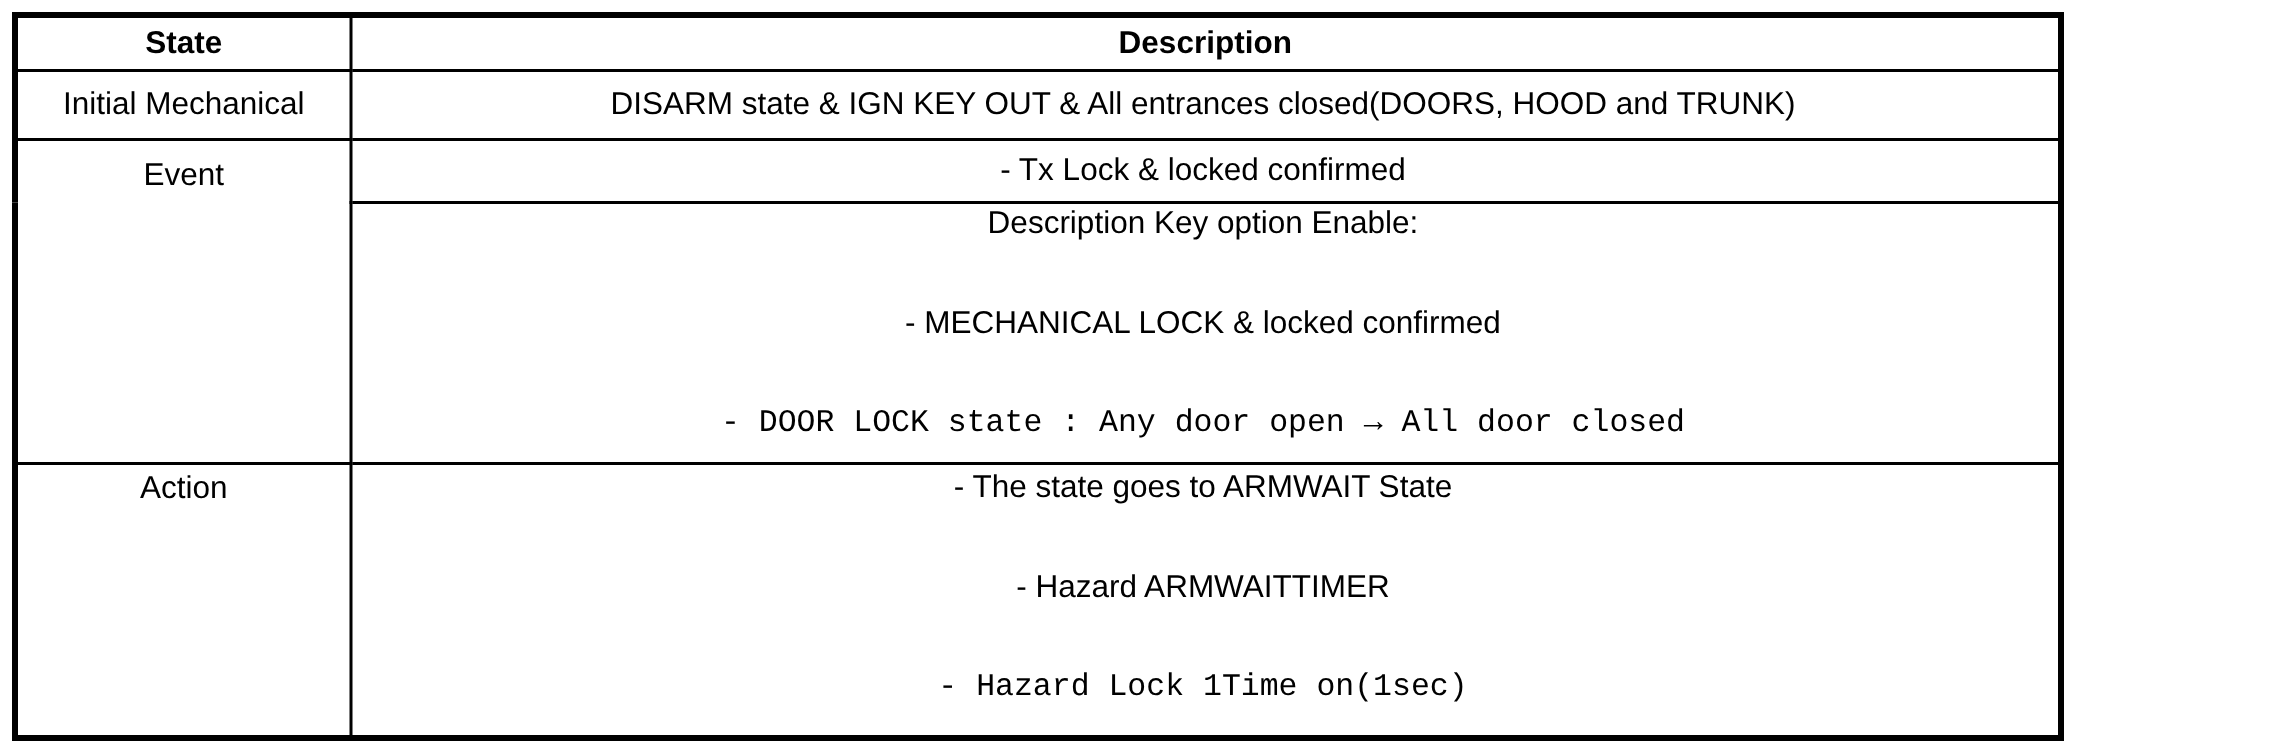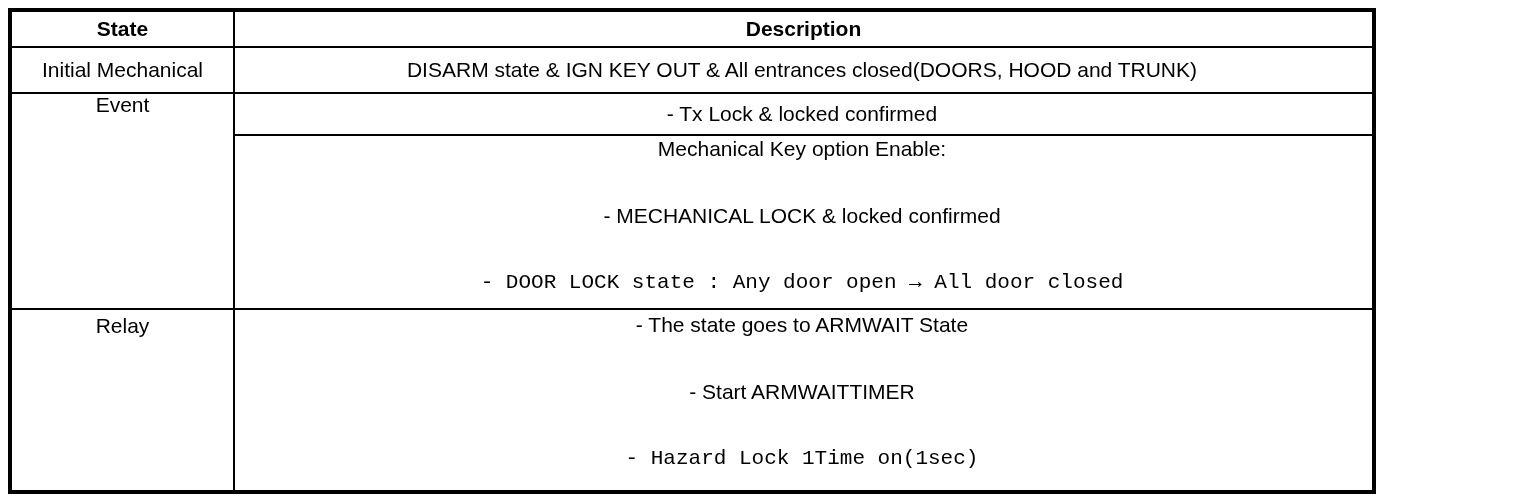--- a/index.html
+++ b/index.html
@@ -38,21 +38,21 @@
     padding: 0;
   }
   td.state-cell {
     text-align: center;
     vertical-align: middle;
     padding: 0 4px;
   }
   td.state-cell.top {
     vertical-align: top;
   }
-  td.state-cell.pad-event { padding-top: 0; }
+  td.state-cell.pad-event { padding-top: 12px; }
   td.state-cell.pad-action { padding-top: 5px; }
   td.desc-cell {
     text-align: center;
     vertical-align: middle;
     padding: 0 10px 0 7px;
   }
   td.desc-cell.multi {
     vertical-align: top;
   }
   td.desc-cell.pad-mech { padding-top: 2px; }
@@ -89,28 +89,28 @@
       <td class="desc-cell">DISARM state &amp; IGN KEY OUT &amp; All entrances closed(DOORS, HOOD and TRUNK)</td>
     </tr>
 
     <tr class="r-event-1">
       <td class="state-cell top pad-event" rowspan="2">Event</td>
       <td class="desc-cell">- Tx Lock &amp; locked confirmed</td>
     </tr>
 
     <tr class="r-event-2">
       <td class="desc-cell multi pad-mech">
-        <div class="line">Mechanical Key option Enable:</div>
+        <div class="line">Description Key option Enable:</div>
         <div class="line">- MECHANICAL LOCK &amp; locked confirmed</div>
         <div class="line">- DOOR LOCK state : Any door open → All door closed</div>
       </td>
     </tr>
 
     <tr class="r-action">
-      <td class="state-cell top pad-action">Relay</td>
+      <td class="state-cell top pad-action">Action</td>
       <td class="desc-cell multi pad-action">
         <div class="line">- The state goes to ARMWAIT State</div>
-        <div class="line">- Start ARMWAITTIMER</div>
+        <div class="line">- Hazard ARMWAITTIMER</div>
         <div class="line">- Hazard Lock 1Time on(1sec)</div>
       </td>
     </tr>
   </tbody>
 </table>
 
 </body></html>

